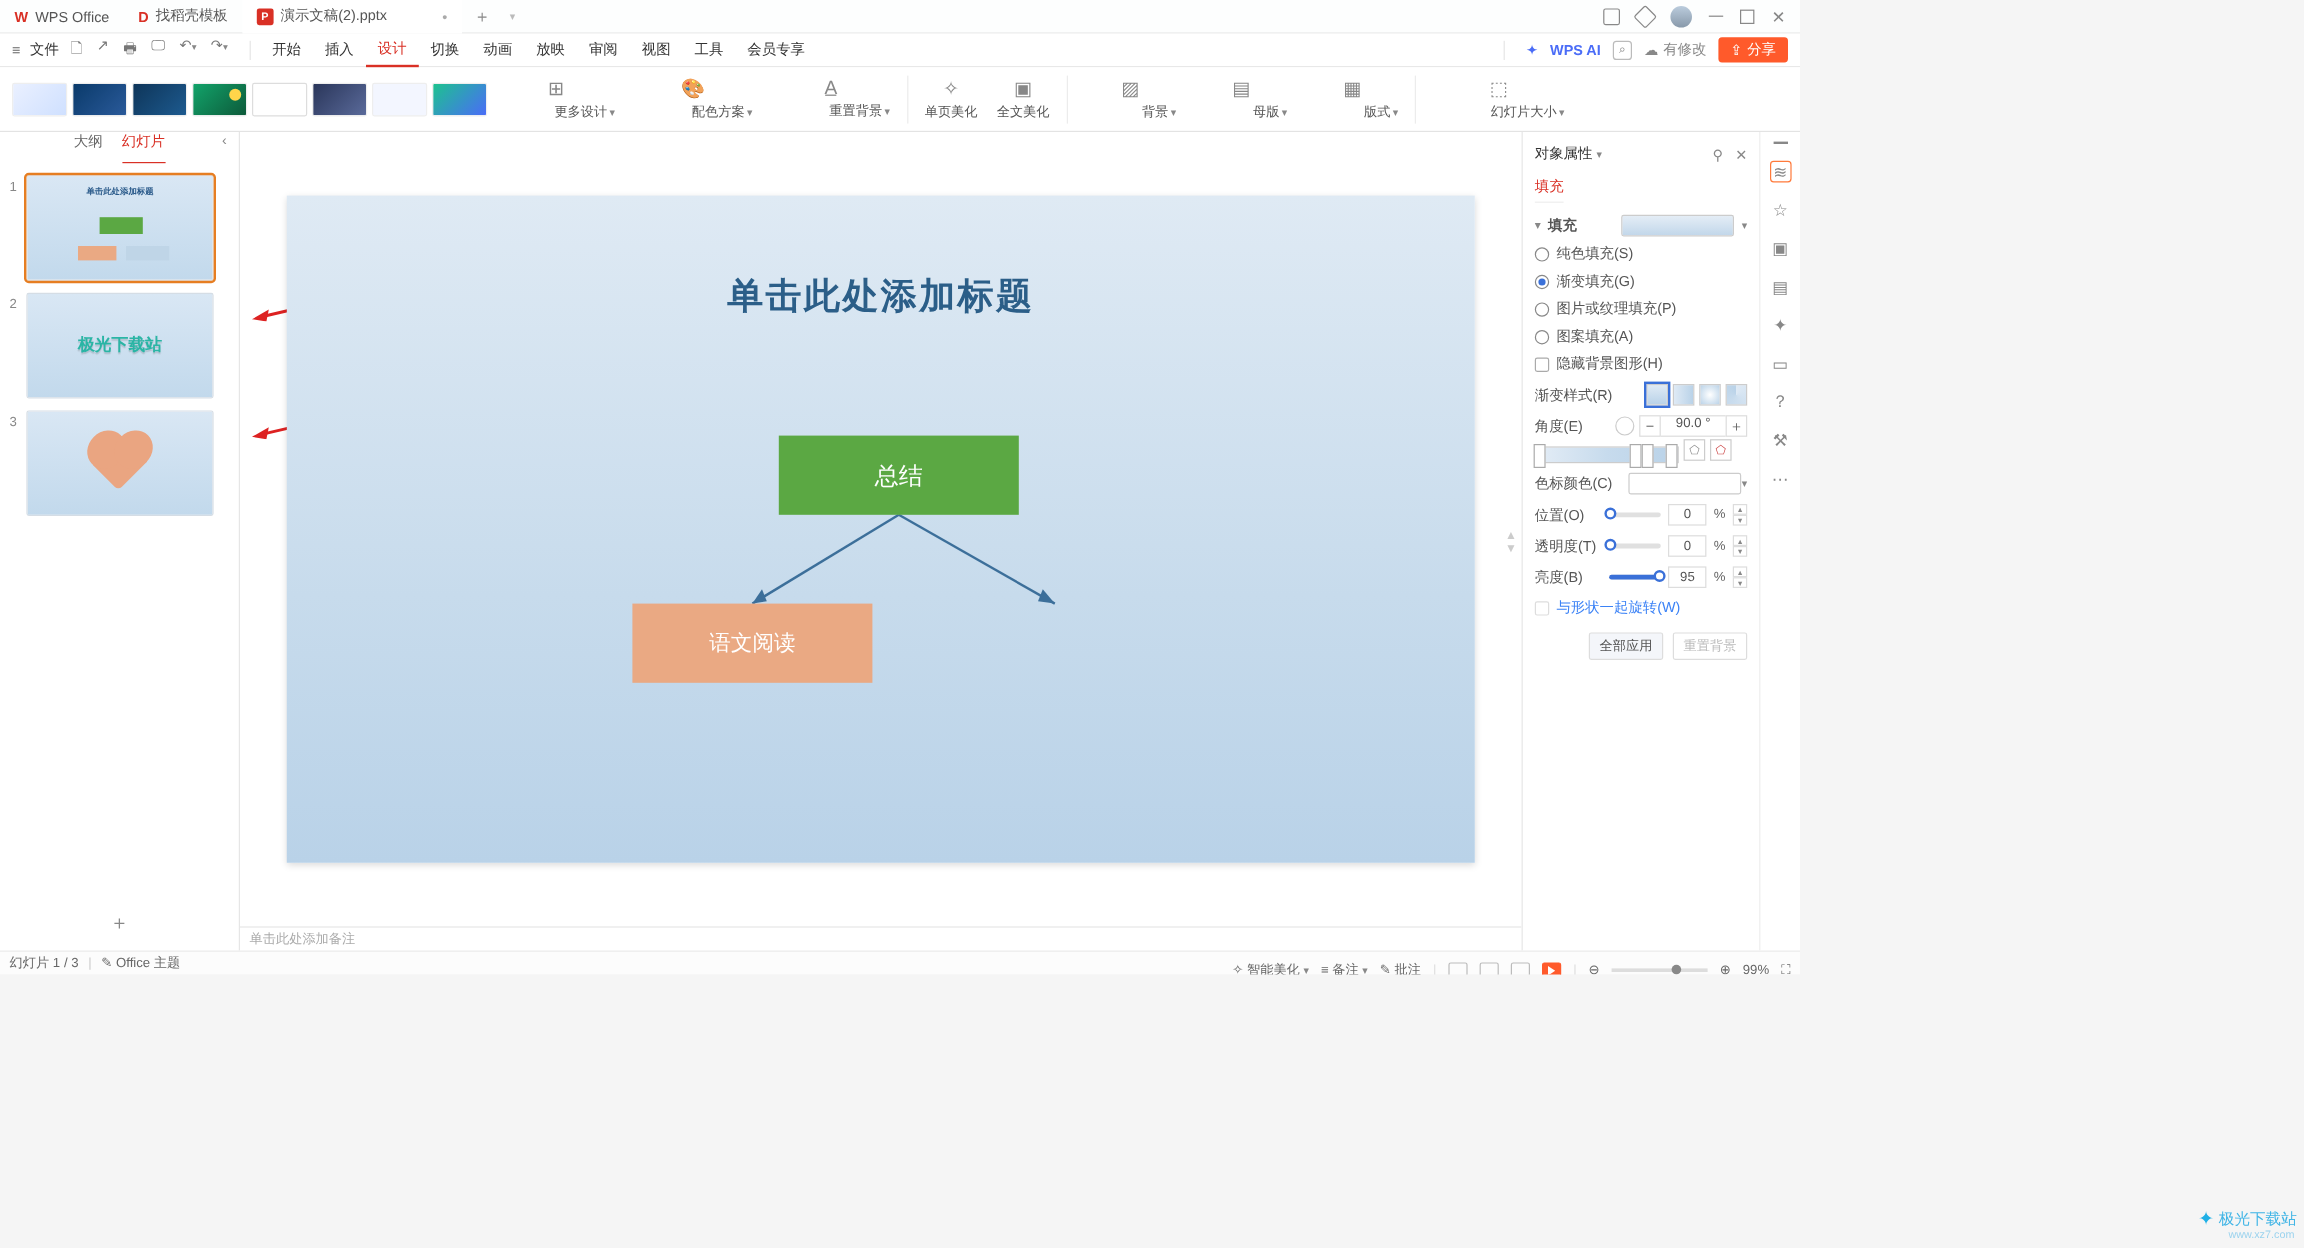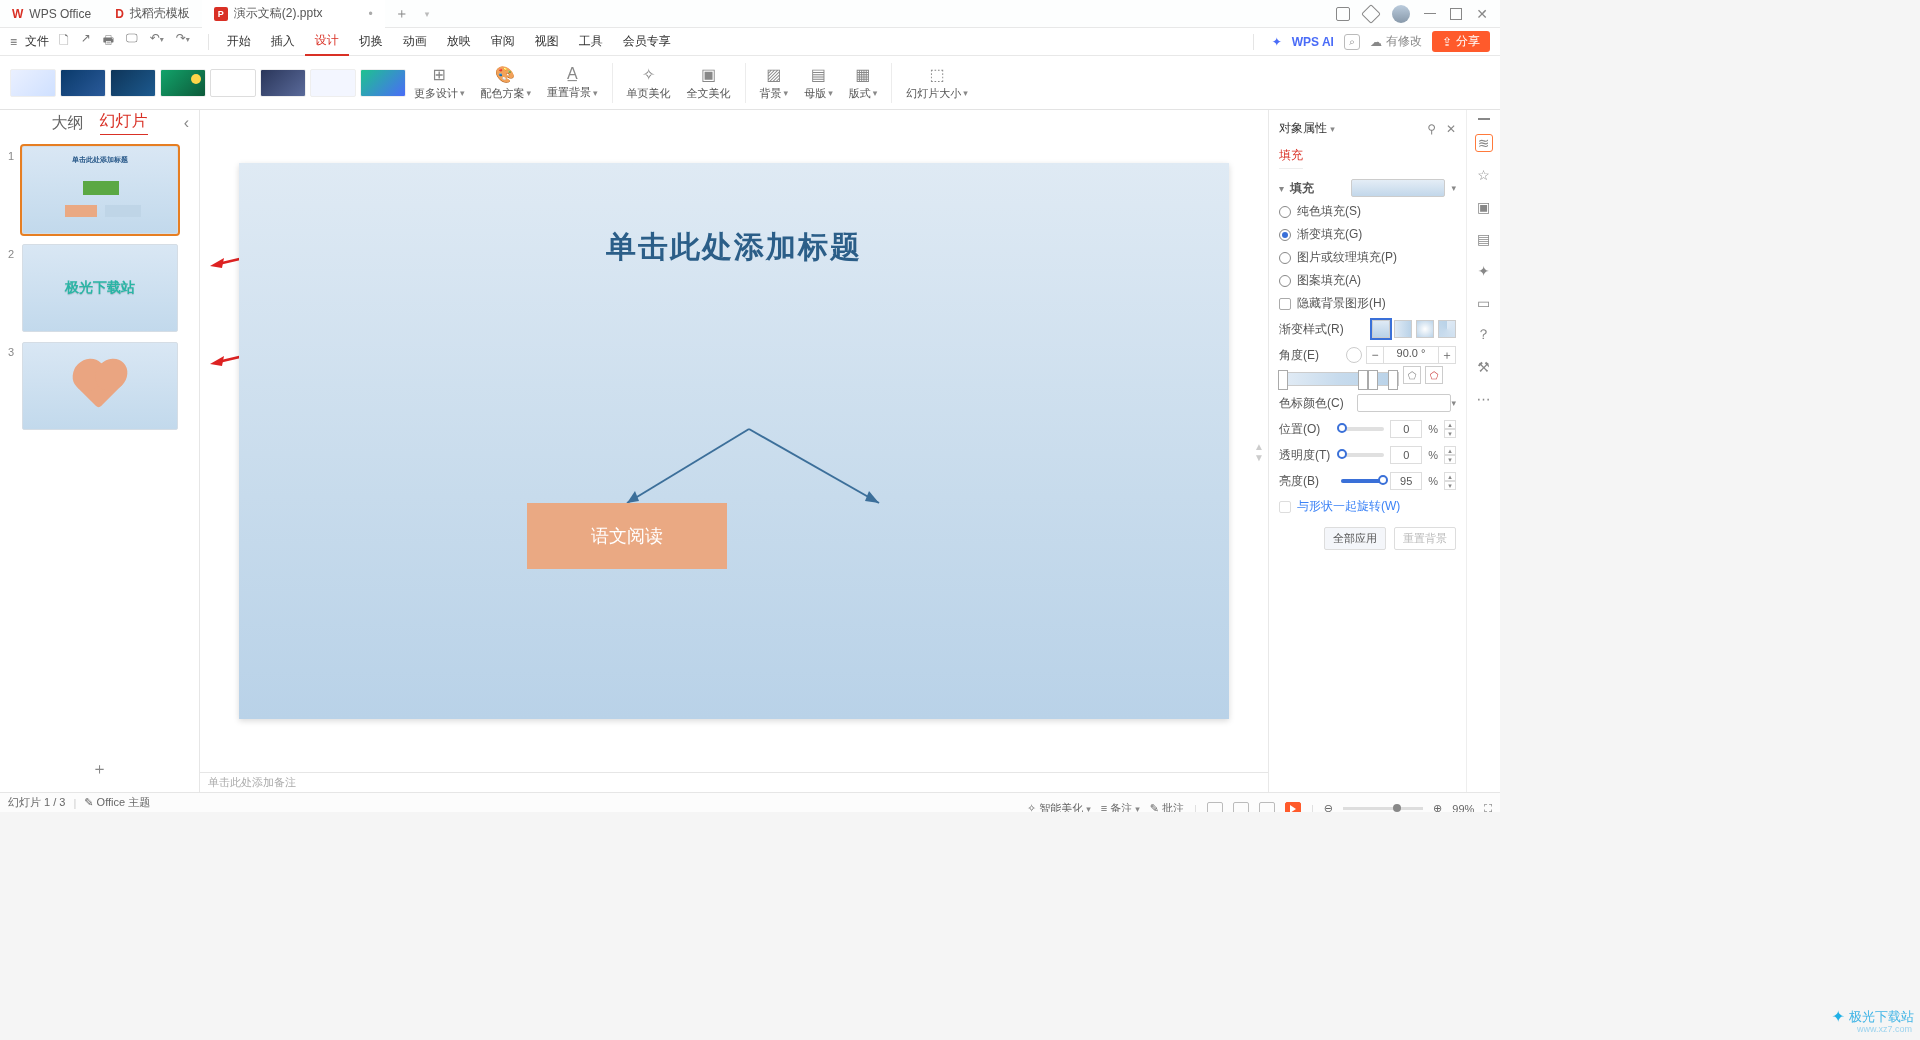--- a/index.html
+++ b/index.html
@@ -43,28 +43,28 @@
 .tpl.t2 { background: linear-gradient(135deg,#0a3a6a,#2a5a9a); }
 .tpl.t3 { background: linear-gradient(135deg,#0e3559,#1d5a8f); }
 .tpl.t4 { background: linear-gradient(135deg,#12a36a,#0d5a3a); position:relative; }
 .tpl.t4::after{content:"";position:absolute;right:4px;top:4px;width:10px;height:10px;border-radius:50%;background:#ffd54a;}
 .tpl.t5 { background: #fff; border:1px solid #ddd; }
 .tpl.t6 { background: linear-gradient(135deg,#2a365a,#5a6a9a); }
 .tpl.t7 { background: #f3f6ff; }
 .tpl.t8 { background: linear-gradient(135deg,#1dc28f,#4a6cf7); }
 .rb-btn { display: flex; flex-direction: column; align-items: center; justify-content: center; padding: 0 8px; font-size: 11px; color: #555; gap: 2px; }
 .rb-btn .ico { font-size: 16px; color: #888; }
-.rb-arrow { display:flex; align-items:center; gap:2px; }
+.rb-arrow { display:flex; align-items:center; gap:2px;margin-left:48px; }
 .rsep { width: 1px; height: 40px; background: #ececec; margin: 0 6px; }
 
 
 .main { display: flex; height: calc(100% - 28px - 28px - 54px - 20px); }
 
 .lpanel { width: 200px; border-right: 1px solid #e6e6e6; background: #fff; display: flex; flex-direction: column; }
-.lptabs { height: 26px; display: flex; align-items: center; justify-content: center; gap: 16px; font-size: 16px; color: #666; position:relative; }
+.lptabs { height: 26px; display: flex; justify-content: center; gap: 16px; font-size: 12px; color: #666; position:relative; }
 .lptabs .act { color: #d93025; border-bottom: 1px solid #d93025; padding-bottom:2px; }
 .lptabs .collapse { position:absolute; right:10px; color:#888; }
 .thumbs { flex: 1; overflow: auto; padding: 10px 8px; }
 .trow { display: flex; align-items: flex-start; margin-bottom: 10px; }
 .tnum { width: 14px; font-size: 11px; color: #888; padding-top: 4px; }
 .thumb { width: 156px; height: 88px; border-radius: 2px; background: linear-gradient(180deg,#d9e7f4,#c2d9ec); border: 1px solid #d5dde5; display:flex; align-items:center; justify-content:center; overflow:hidden; position:relative; }
 .thumb.sel { outline: 2px solid #e67e22; }
 .thumb .title-mini { font-size: 7px; color: #2a5a8a; font-weight:600; }
 .thumb .block { position:absolute; font-size:6px; color:#fff; display:flex; align-items:center; justify-content:center; }
 .thumb2txt { color: #2ab5a5; font-weight: bold; font-size: 14px; text-shadow: 0 1px 1px rgba(0,0,0,0.15); }
@@ -350,20 +350,21 @@
       </div>
 
       <div class="slide">
         <div class="title">单击此处添加标题</div>
         <svg class="connectors">
           <line x1="510" y1="266" x2="388" y2="340"></line>
           <polygon points="388,340 396,328 400,338"></polygon>
           <line x1="510" y1="266" x2="640" y2="340"></line>
           <polygon points="640,340 630,328 626,338"></polygon>
         </svg>
+        <div class="sumbox">总结</div>
         <div class="box2">语文阅读</div>
       </div>
       <div style="position:absolute;right:4px;top:50%;color:#ccc;font-size:10px;">▲<br>▼</div>
     </div>
     <div class="notes">
       <span>单击此处添加备注</span>
     </div>
   </div>
 
   <div class="rpanel">

